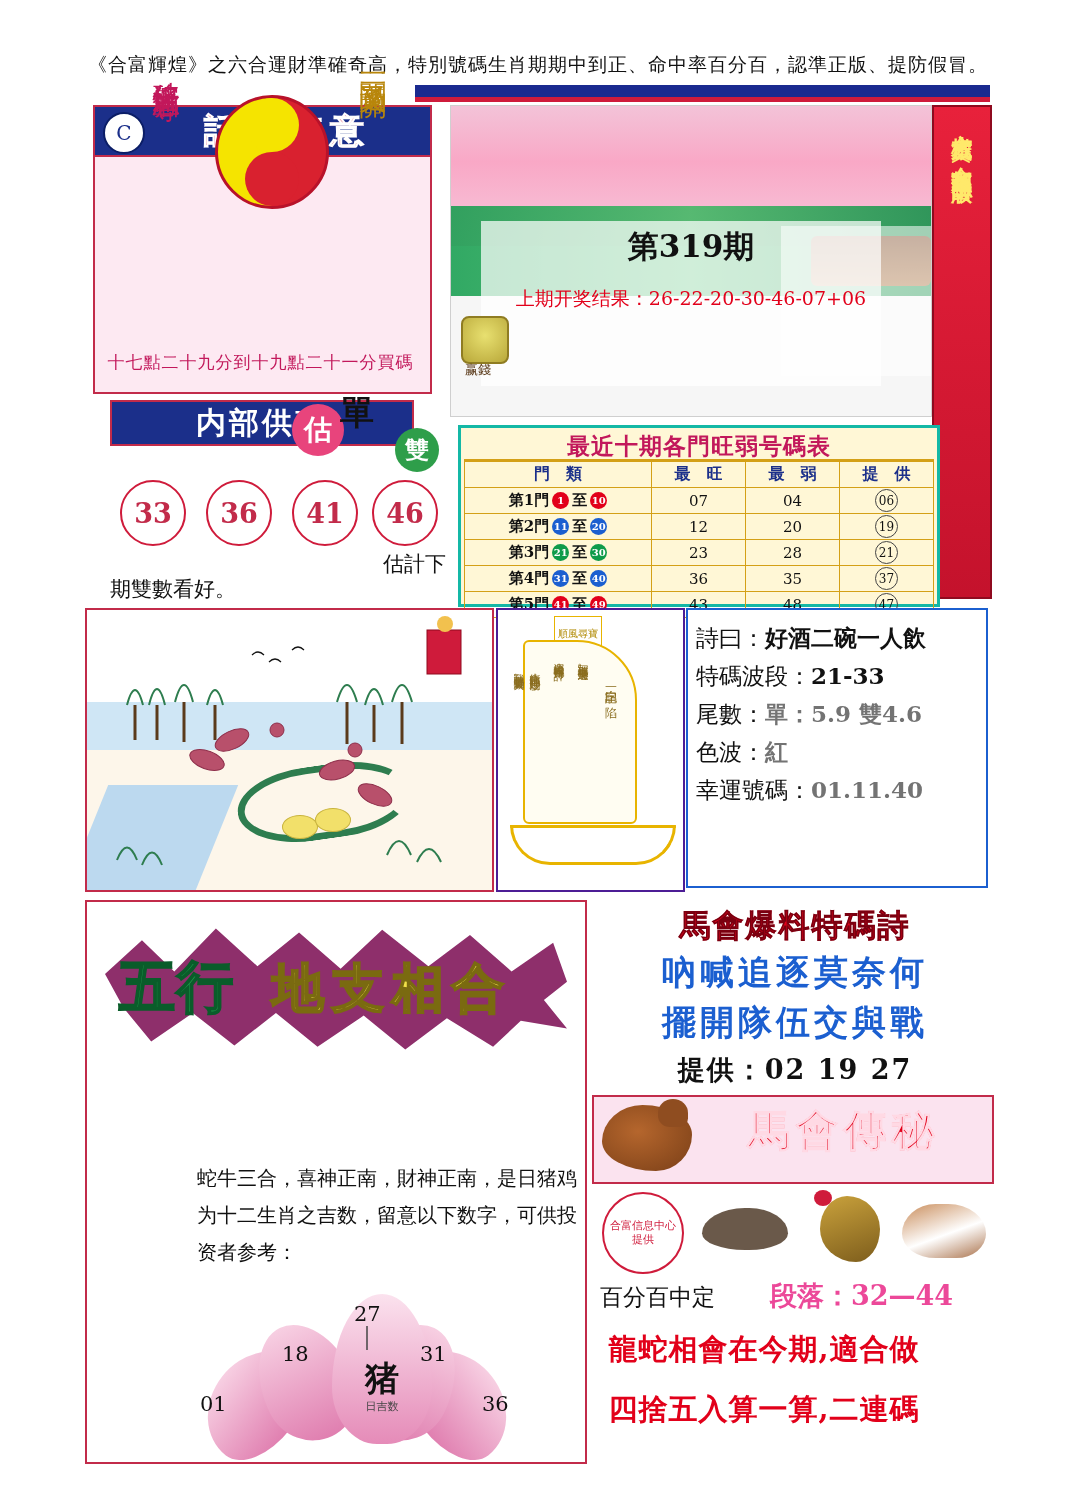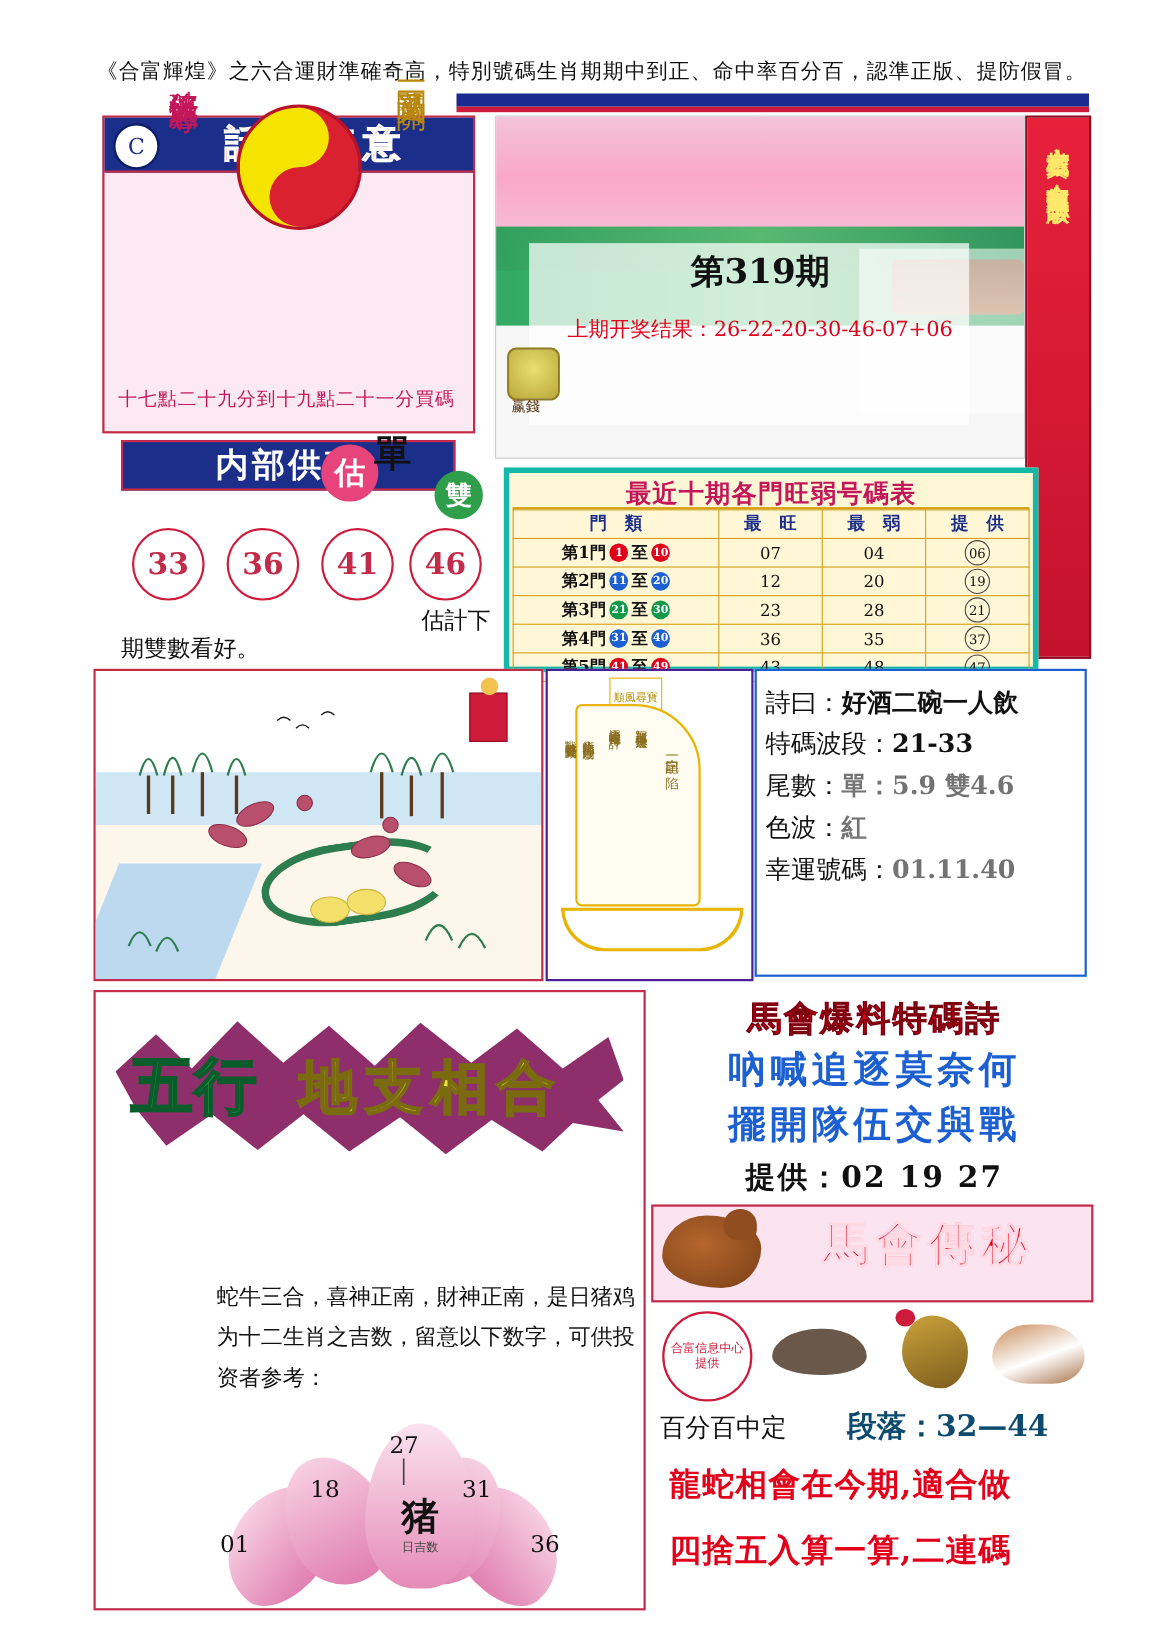--- a/index.html
+++ b/index.html
@@ -127,21 +127,21 @@
     border:2px solid #8f0a1f;
     color:#ffe96b;font-size:21px;font-weight:bold;letter-spacing:2px;
     display:flex;align-items:flex-start;justify-content:center;padding-top:10px;
     font-family:"DejaVu Serif",serif;
   }
   .vbanner .vtxt{writing-mode:vertical-rl;text-orientation:upright;line-height:1.12;}
 
   
   .tbl-wrap{
     position:absolute;left:458px;top:425px;width:470px;height:170px;
-    border:5px solid #14b8a6;background:#fff7d6;padding:3px;
+    border:3px solid #14b8a6;background:#fff7d6;padding:3px;
   }
   .tbl-title{
     height:28px;background:#fff7d6;color:#c2185b;font-size:23px;font-weight:bold;
     text-align:center;font-family:"DejaVu Serif",serif;letter-spacing:1px;
     border-bottom:2px solid #d4a017;
   }
   table.mtbl{width:100%;border-collapse:collapse;font-family:"DejaVu Serif",serif;}
   table.mtbl th,table.mtbl td{
     border:1px solid #d4a017;height:23px;text-align:center;font-size:15px;color:#111;
   }
@@ -271,34 +271,34 @@
   .mcm-t{
     position:absolute;left:110px;top:6px;width:280px;text-align:center;
     font-size:42px;font-weight:bold;color:#e2001a;font-family:"DejaVu Serif",serif;letter-spacing:6px;
     -webkit-text-stroke:1px #ffd9e4;
   }
   .animals{position:absolute;left:592px;top:1190px;width:398px;height:80px;}
   .stamp{
     position:absolute;left:10px;top:2px;width:78px;height:78px;border-radius:50%;
     border:2px solid #cf1b3b;background:#fff;color:#cf1b3b;font-size:11px;
     display:flex;align-items:center;justify-content:center;text-align:center;
-    font-family:Liberation Serif, serif;line-height:1.3;
+    font-family:Liberation Mono, monospace;line-height:1.3;
   }
   .mole{position:absolute;left:110px;top:18px;width:86px;height:42px;background:#6a594a;
     border-radius:50% 45% 45% 50%/60% 60% 40% 40%;}
   .rooster{position:absolute;left:228px;top:6px;width:60px;height:66px;
     background:linear-gradient(160deg,#caa23c,#7d5d1c);border-radius:45% 55% 40% 60%/50% 50% 50% 50%;}
   .rooster:after{content:"";position:absolute;left:-6px;top:-6px;width:18px;height:16px;background:#cf1b3b;border-radius:50%;}
   .cow{position:absolute;left:310px;top:14px;width:84px;height:54px;
     background:linear-gradient(160deg,#c98c5a,#fff 55%,#a9714a);border-radius:40% 45% 35% 40%/55% 55% 45% 45%;}
   .bfd{
     position:absolute;left:600px;top:1282px;font-size:23px;color:#111;font-family:"DejaVu Serif",serif;
   }
   .dl{
-    position:absolute;left:770px;top:1278px;font-size:27px;color:#0c4a6e;font-weight:bold;font-family:"DejaVu Serif",serif;
+    position:absolute;left:770px;top:1278px;font-size:27px;color:#ec4899;font-weight:bold;font-family:"DejaVu Serif",serif;
   }
   .rl1,.rl2{
     position:absolute;left:564px;width:400px;text-align:center;
     font-size:29px;font-weight:bold;color:#e2001a;font-family:"DejaVu Serif",serif;letter-spacing:1px;
   }
   .rl1{top:1330px;}
   .rl2{top:1390px;}
 </style>
 </head>
 <body>

